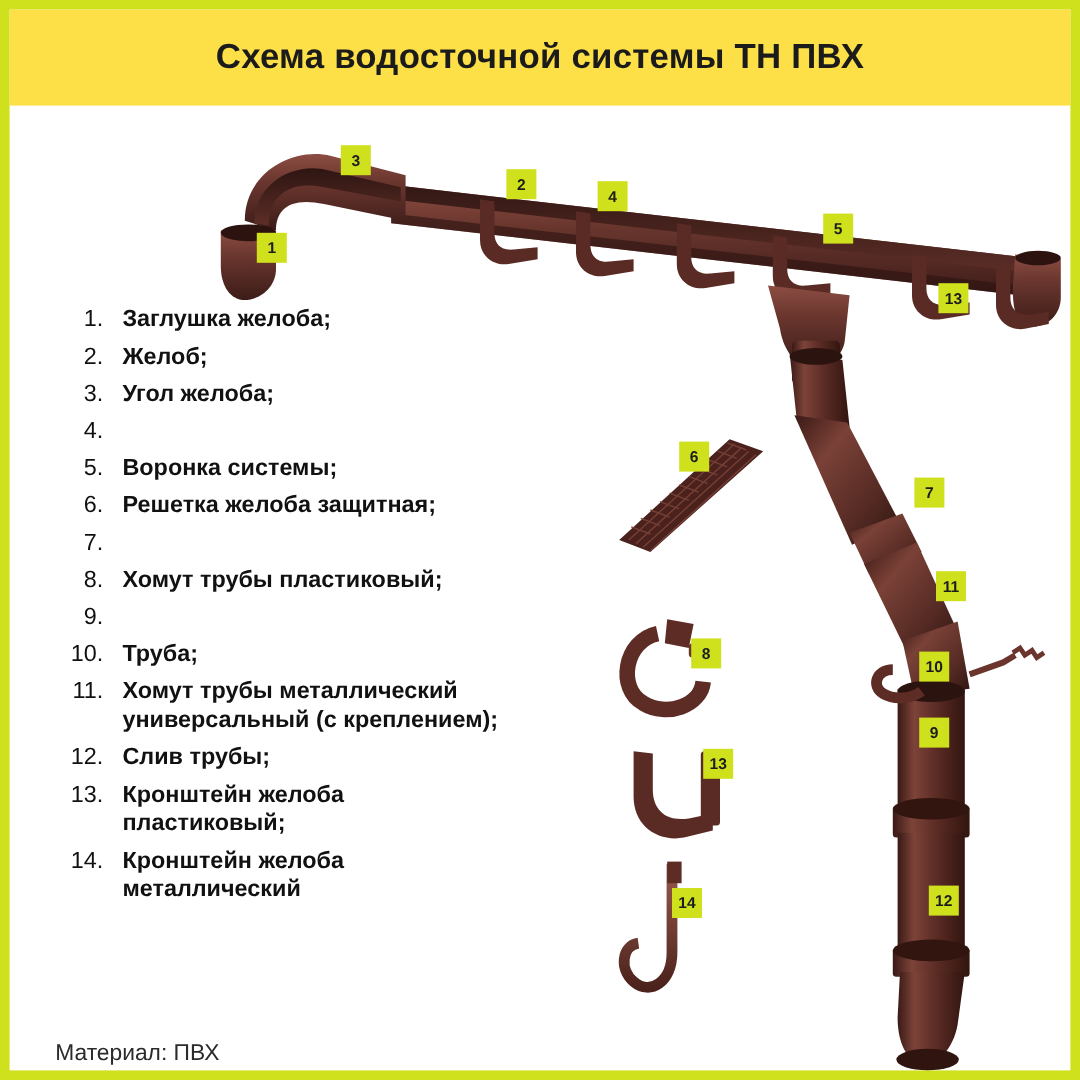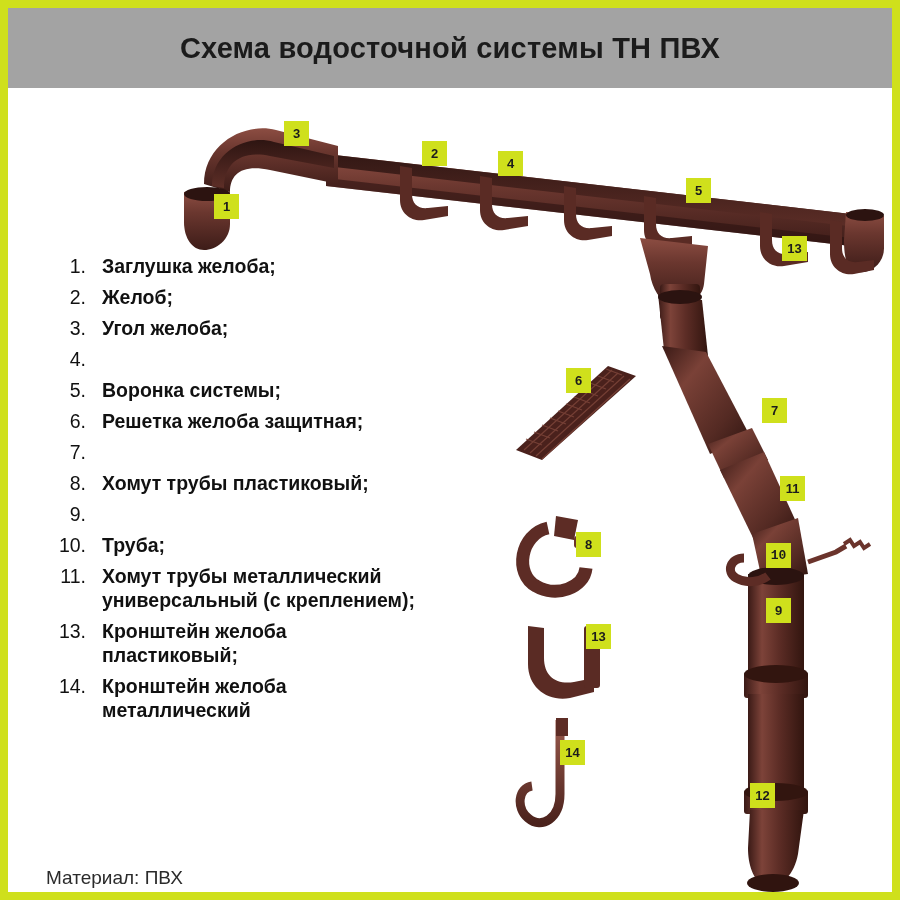--- a/index.html
+++ b/index.html
@@ -14,21 +14,21 @@
     width:900px; height:900px;
     box-sizing:border-box;
     border:8px solid #cfe01c;
     background:#ffffff;
   }
   
   .header {
     position:absolute;
     left:0; top:0;
     width:884px; height:80px;
-    background:#a3a3a3;
+    background:#fde047;
     display:flex; align-items:center; justify-content:center;
   }
   .header h1 {
     margin:0;
     font-size:29px;
     font-weight:bold;
     color:#1b1b1b;
     letter-spacing:0.2px;
     text-align:center;
   }
@@ -292,20 +292,26 @@
         </span>
     </div>
     <div class="legend-item">
       <span class="legend-num">11.</span>
       <span class="legend-text">
         <span class="cont">Хомут трубы металлический</span>
         <span class="cont">универсальный (с креплением);</span>
       </span>
     </div>
     <div class="legend-item">
+      <span class="legend-num">12.</span>
+      <span class="legend-text">
+          <span class="cont">Слив трубы;</span>
+        </span>
+    </div>
+    <div class="legend-item">
       <span class="legend-num">13.</span>
       <span class="legend-text">
         <span class="cont">Кронштейн желоба</span>
         <span class="cont">пластиковый;</span>
       </span>
     </div>
     <div class="legend-item">
       <span class="legend-num">14.</span>
       <span class="legend-text">
         <span class="cont">Кронштейн желоба</span>
@@ -318,20 +324,20 @@
 
   <div class="badge" style="left:206px; top:186px;">1</div>
   <div class="badge" style="left:414px; top:133px;">2</div>
   <div class="badge" style="left:276px; top:113px;">3</div>
   <div class="badge" style="left:490px; top:143px;">4</div>
   <div class="badge" style="left:678px; top:170px;">5</div>
   <div class="badge" style="left:558px; top:360px;">6</div>
   <div class="badge" style="left:754px; top:390px;">7</div>
   <div class="badge" style="left:568px; top:524px;">8</div>
   <div class="badge" style="left:758px; top:590px;">9</div>
-  <div class="badge" style="left:758px; top:535px;font-family:Liberation Mono, monospace;">10</div>
+  <div class="badge" style="left:758px; top:535px;">10</div>
   <div class="badge" style="left:772px; top:468px;">11</div>
-  <div class="badge" style="left:742px; top:730px;margin-top:45px;">12</div>
+  <div class="badge" style="left:766px; top:730px;">12</div>
   <div class="badge" style="left:774px; top:228px;">13</div>
   <div class="badge" style="left:578px; top:616px;">13</div>
   <div class="badge" style="left:552px; top:732px;">14</div>
 
 </div>
 
 </body></html>

